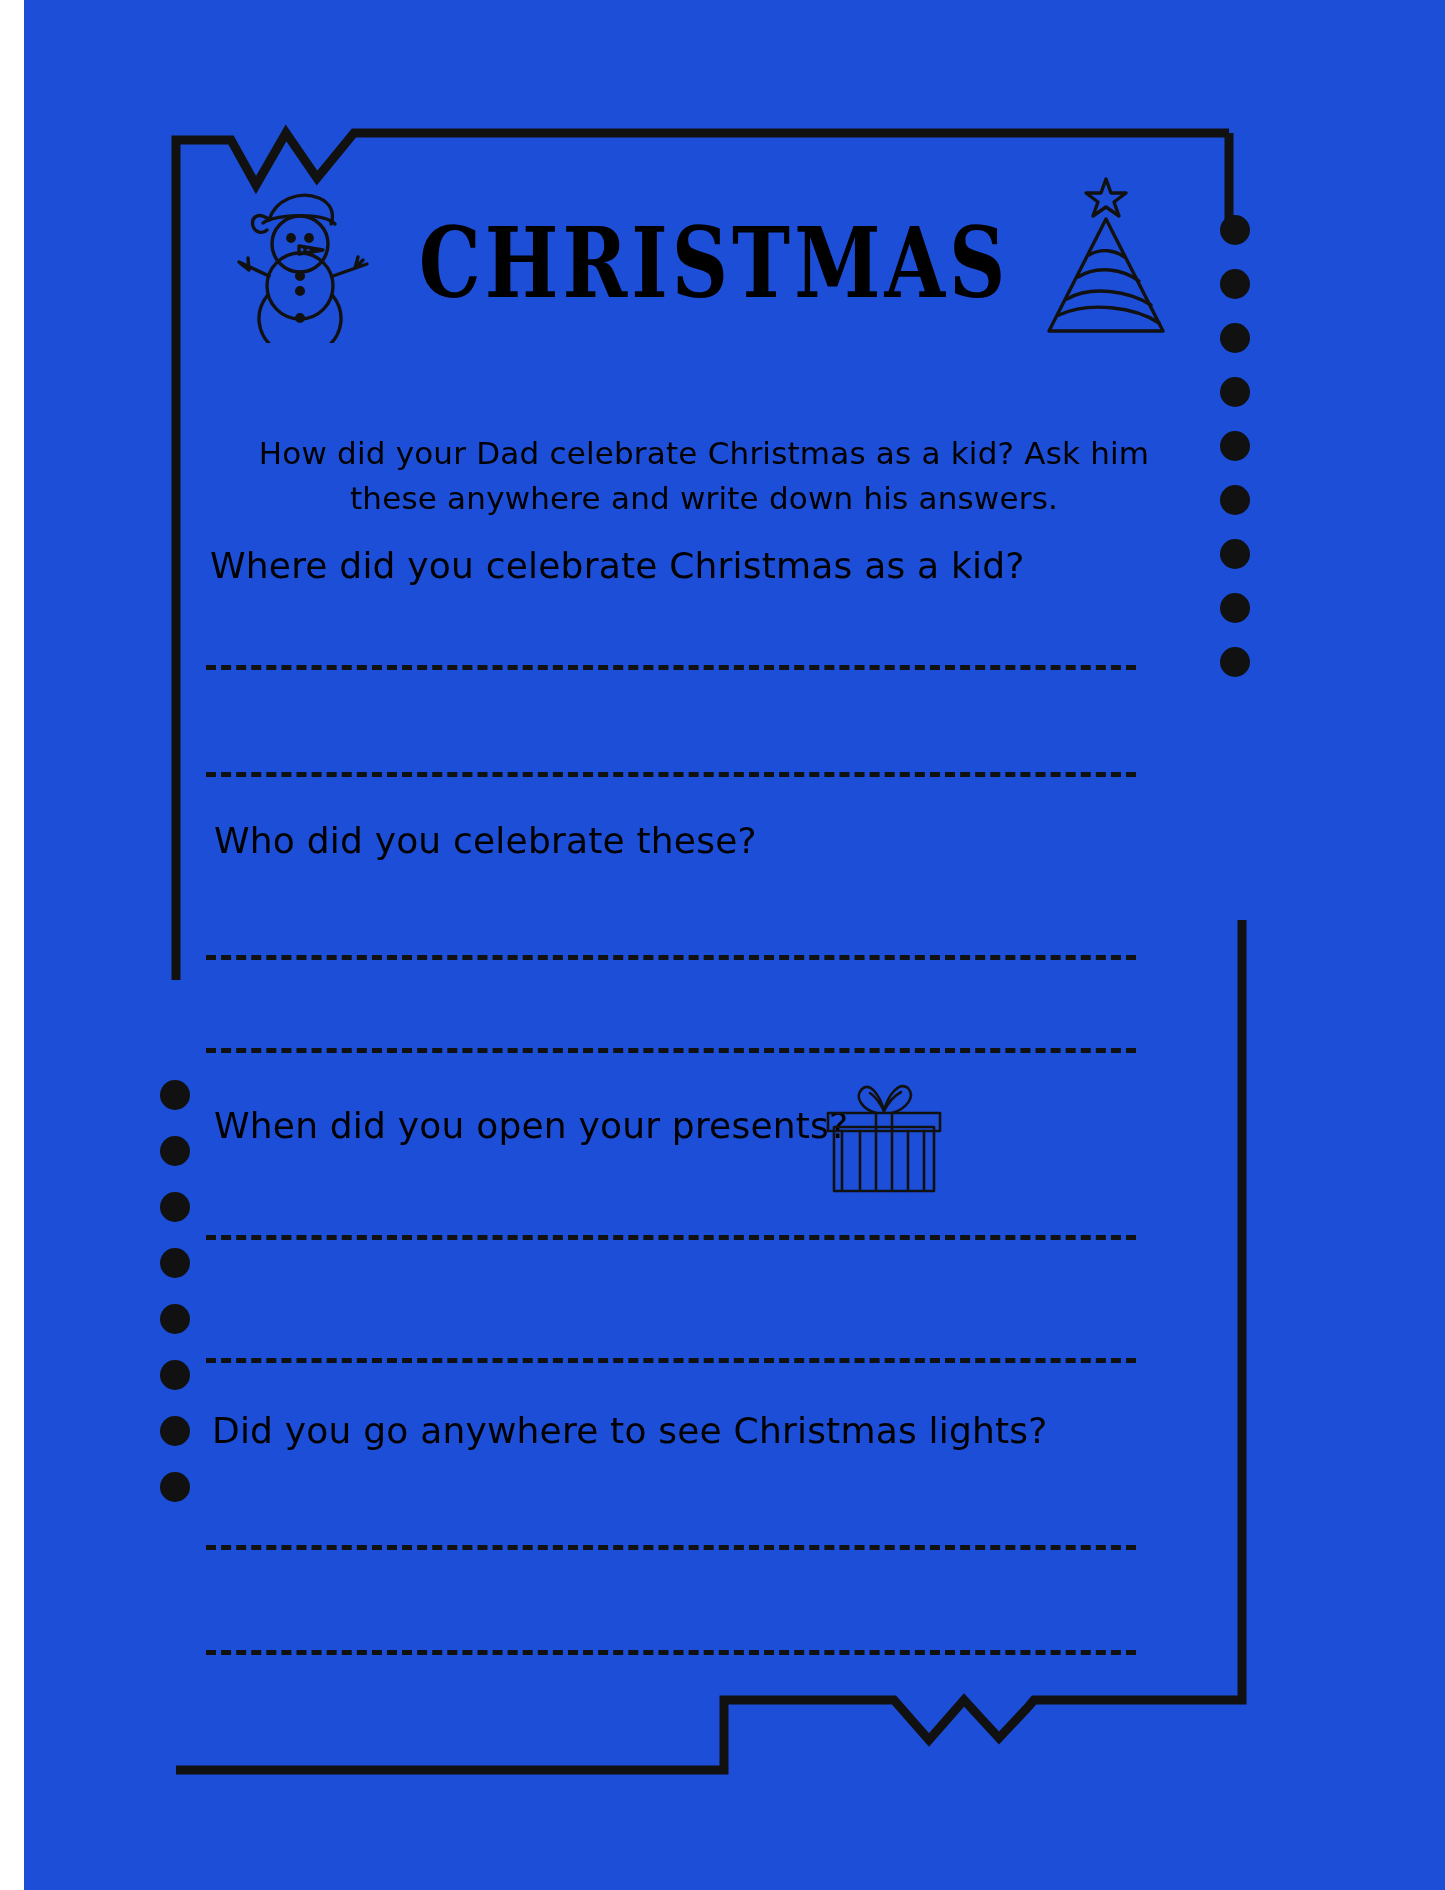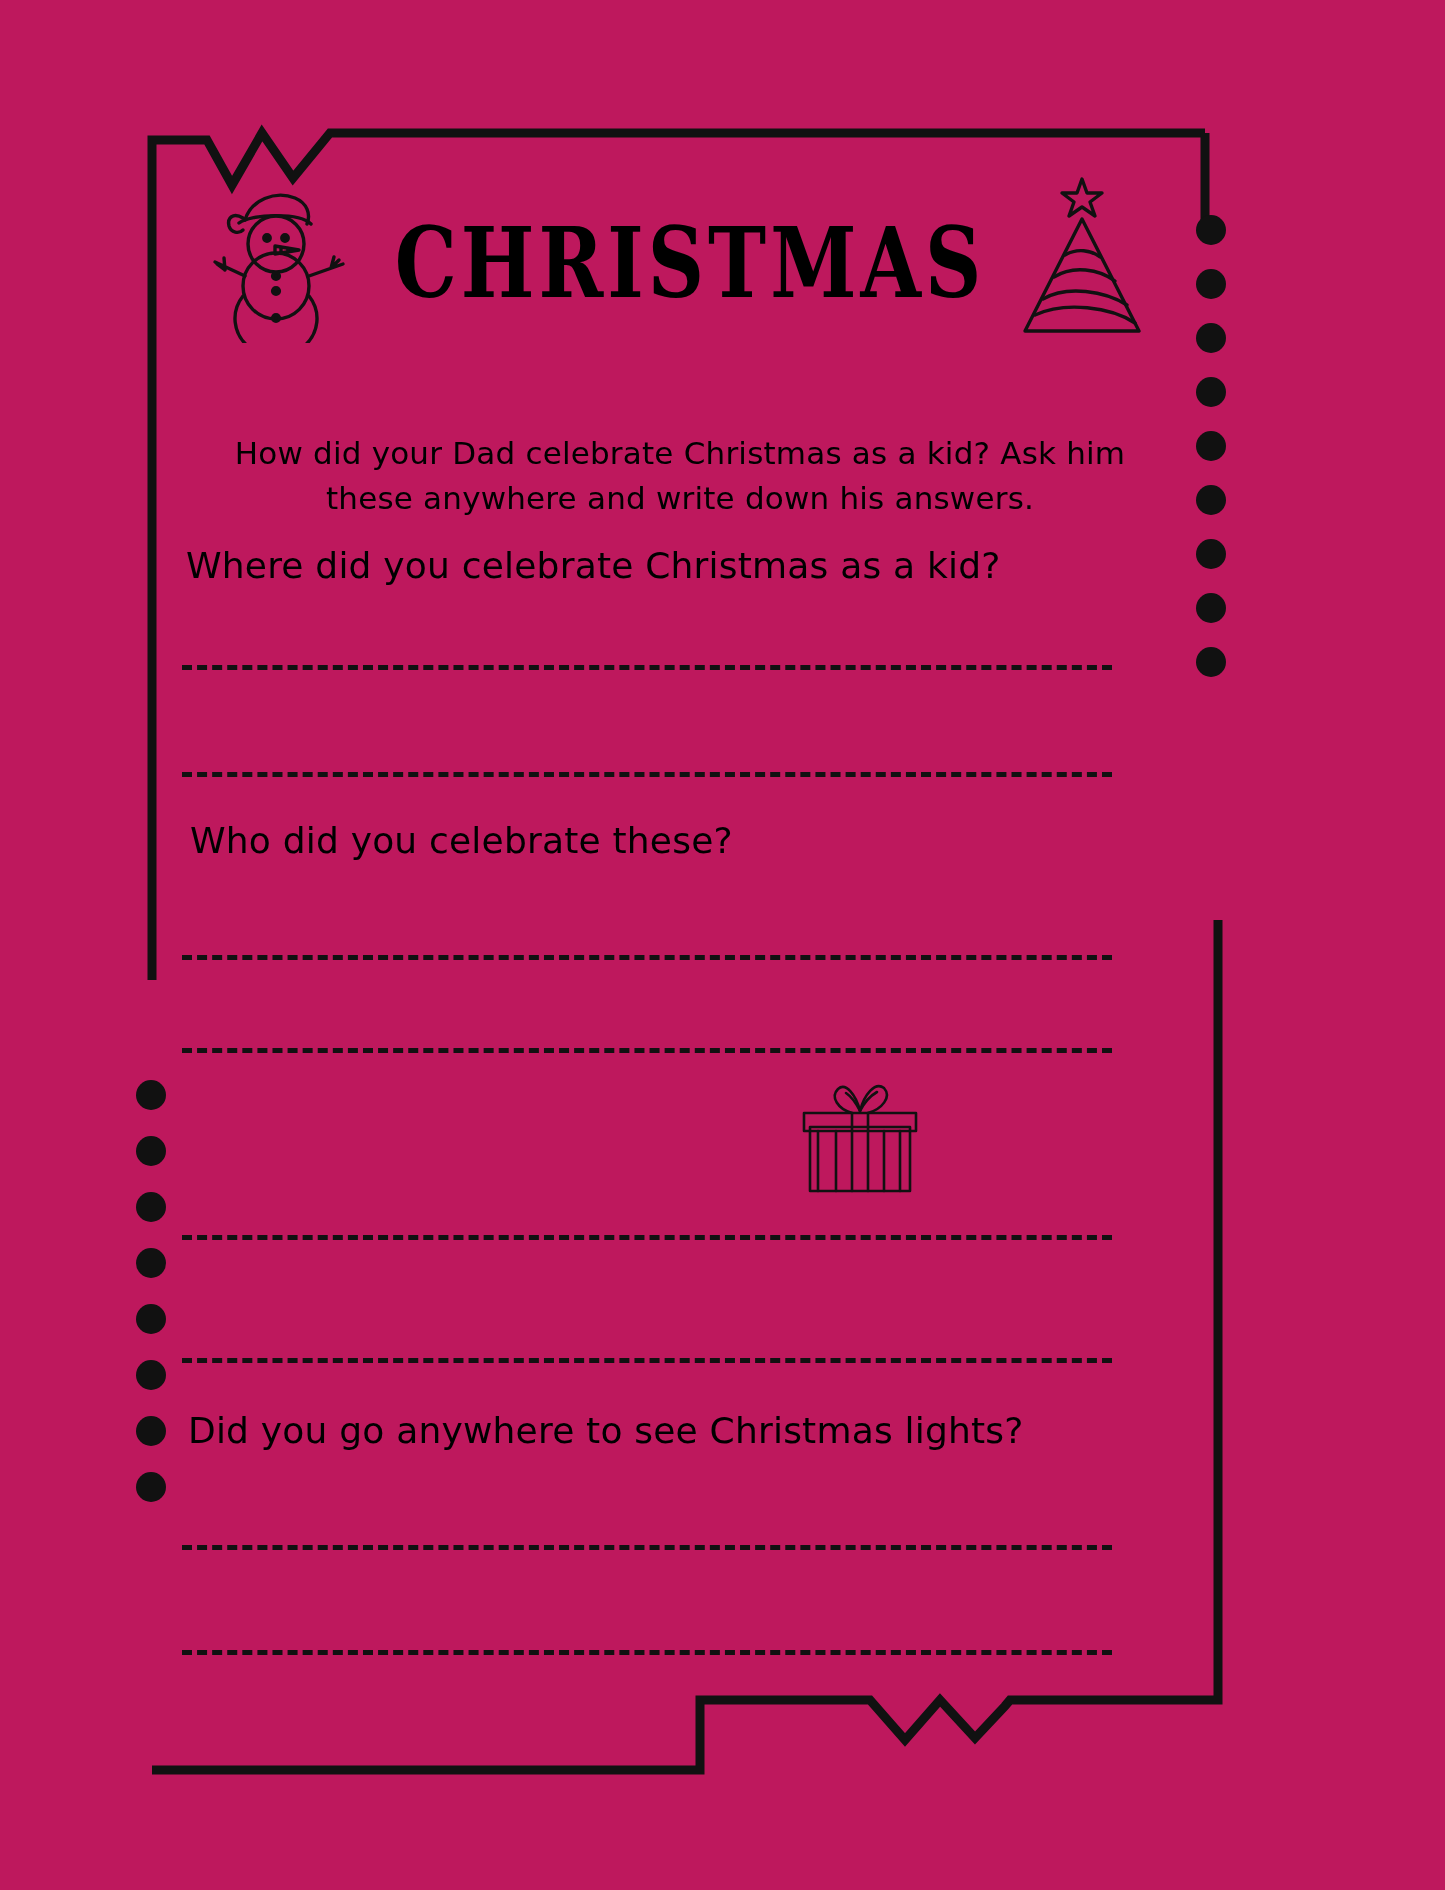--- a/index.html
+++ b/index.html
@@ -12,21 +12,22 @@
     height: 1890px;
     position: relative;
     font-family: "DejaVu Sans", sans-serif;
     color: #000000;
     overflow: hidden;
   }
 
   .page {
     position: absolute;
     inset: 0;
-    background: #be185d;
+    background: #1d4ed8;
+    margin-left: 24px;
   }
 
   
   .frame-svg {
     position: absolute;
     left: 0;
     top: 0;
     width: 1445px;
     height: 1890px;
     pointer-events: none;
@@ -201,20 +202,21 @@
   <p class="intro">How did your Dad celebrate Christmas as a kid? Ask him these anywhere and write down his answers.</p>
 
   <div class="question" style="left:186px; top:545px;">Where did you celebrate Christmas as a kid?</div>
   <div class="dash-line" style="top:665px;"></div>
   <div class="dash-line" style="top:772px;"></div>
 
   <div class="question" style="left:190px; top:820px;">Who did you celebrate these?</div>
   <div class="dash-line" style="top:955px;"></div>
   <div class="dash-line" style="top:1048px;"></div>
 
+  <div class="question" style="left:190px; top:1105px;">When did you open your presents?</div>
 
   <span class="gift-wrap">
     <svg width="140" height="125" viewBox="0 0 140 125" fill="none" stroke="#111111" stroke-width="2.6" stroke-linecap="round" stroke-linejoin="round">
 
       <path d="M20,52 L120,52 L120,116 L20,116 Z"></path>
 
       <path d="M14,38 L126,38 L126,56 L14,56 Z"></path>
 
       <path d="M62,38 L62,116 M78,38 L78,116"></path>
 

